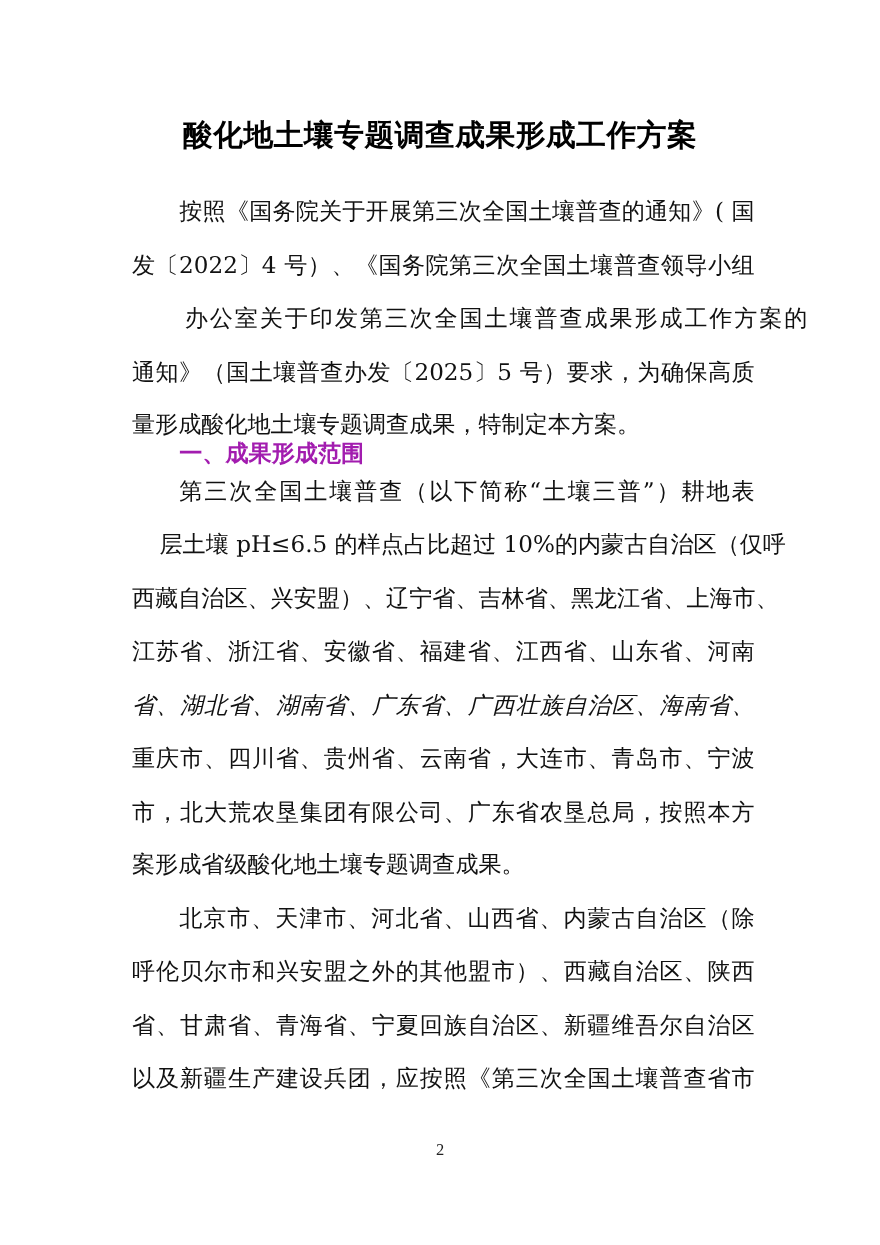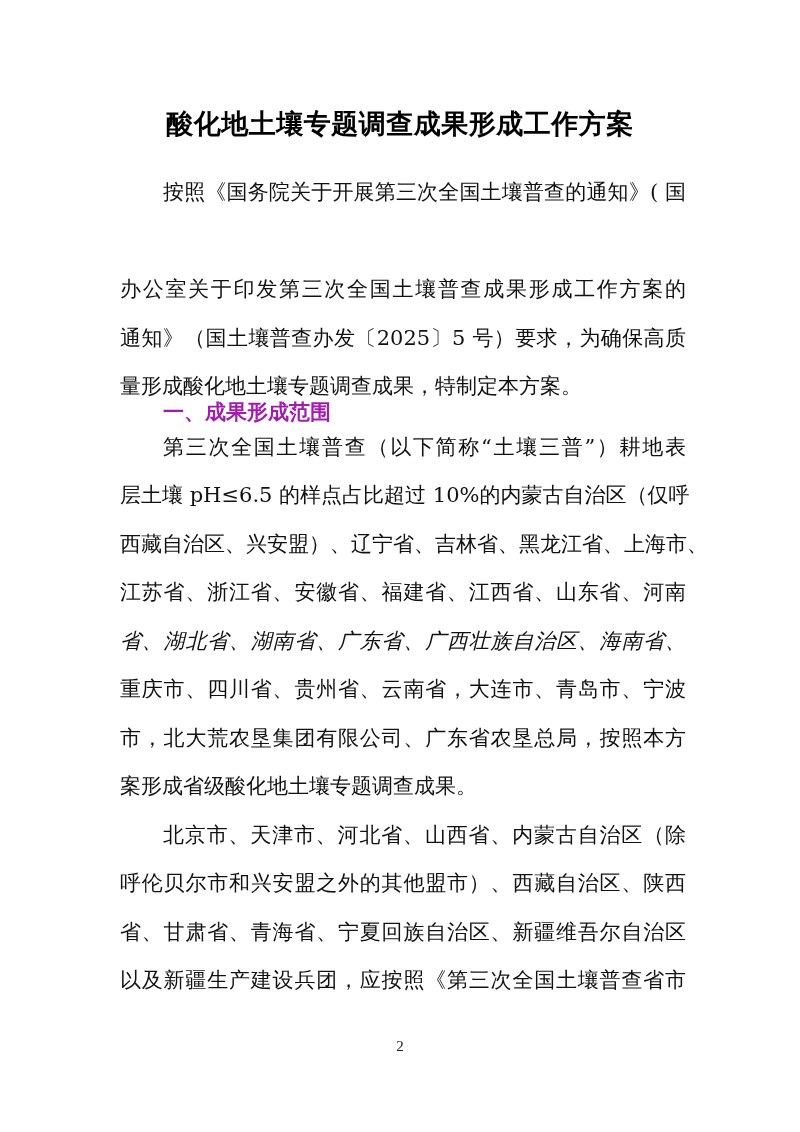--- a/index.html
+++ b/index.html
@@ -75,28 +75,29 @@
     }
   </style>
 </head>
 <body>
 
 <div class="page">
 
   <div class="title">酸化地土壤专题调查成果形成工作方案</div>
 
   <div class="line indent" style="top:177px;">按照《国务院关于开展第三次全国土壤普查的通知》( 国</div>
-  <div class="line" style="top:274px;">办公室关于印发第三次全国土壤普查成果形成工作方案的</div>
+  <div class="line" style="top:226px;">发〔2022〕4 号）、《国务院第三次全国土壤普查领导小组</div>
+  <div class="line" style="top:274px;margin-left:48px;">办公室关于印发第三次全国土壤普查成果形成工作方案的</div>
   <div class="line" style="top:323px;">通知》（国土壤普查办发〔2025〕5 号）要求，为确保高质</div>
   <div class="line last" style="top:371px;">量形成酸化地土壤专题调查成果，特制定本方案。</div>
 
   <div class="heading" style="top:397px;">一、成果形成范围</div>
 
   <div class="line indent" style="top:432px;">第三次全国土壤普查（以下简称“土壤三普”）耕地表</div>
-  <div class="line" style="top:480px;">层土壤 pH≤6.5 的样点占比超过 10%的内蒙古自治区（仅呼</div>
+  <div class="line" style="top:480px;margin-left:25px;">层土壤 pH≤6.5 的样点占比超过 10%的内蒙古自治区（仅呼</div>
   <div class="line" style="top:529px;">西藏自治区、兴安盟）、辽宁省、吉林省、黑龙江省、上海市、</div>
   <div class="line" style="top:577px;">江苏省、浙江省、安徽省、福建省、江西省、山东省、河南</div>
   <div class="line" style="top:626px;font-style:italic;">省、湖北省、湖南省、广东省、广西壮族自治区、海南省、</div>
   <div class="line" style="top:674px;">重庆市、四川省、贵州省、云南省，大连市、青岛市、宁波</div>
   <div class="line" style="top:723px;">市，北大荒农垦集团有限公司、广东省农垦总局，按照本方</div>
   <div class="line last" style="top:771px;">案形成省级酸化地土壤专题调查成果。</div>
 
   <div class="line" style="top:868px;">呼伦贝尔市和兴安盟之外的其他盟市）、西藏自治区、陕西</div>
   <div class="line indent" style="top:820px;">北京市、天津市、河北省、山西省、内蒙古自治区（除</div>
   <div class="line" style="top:917px;">省、甘肃省、青海省、宁夏回族自治区、新疆维吾尔自治区</div>

